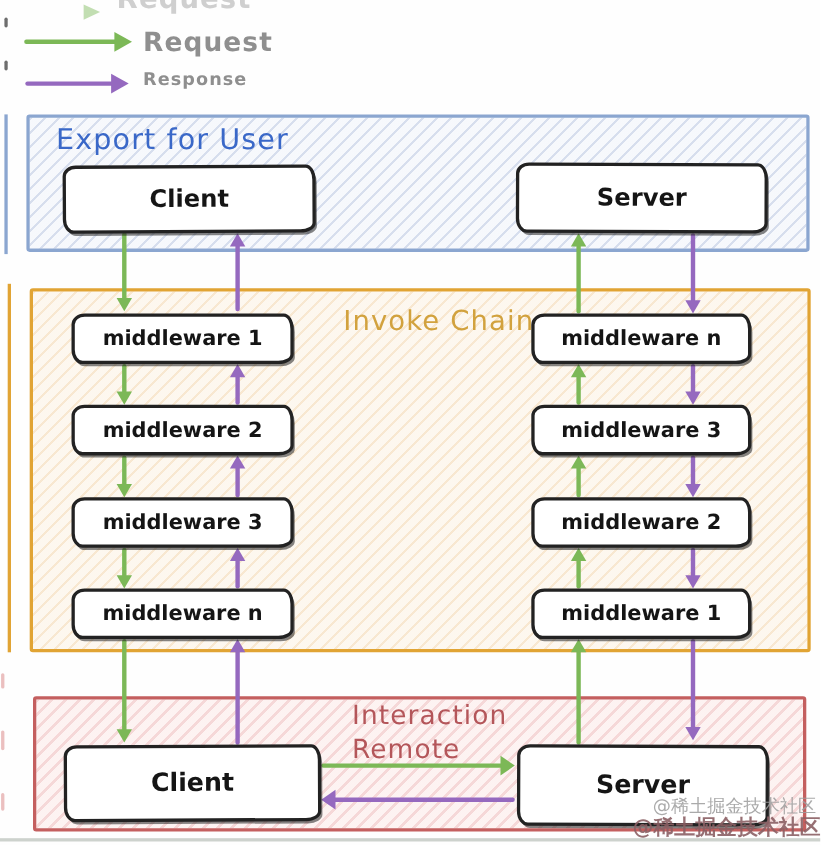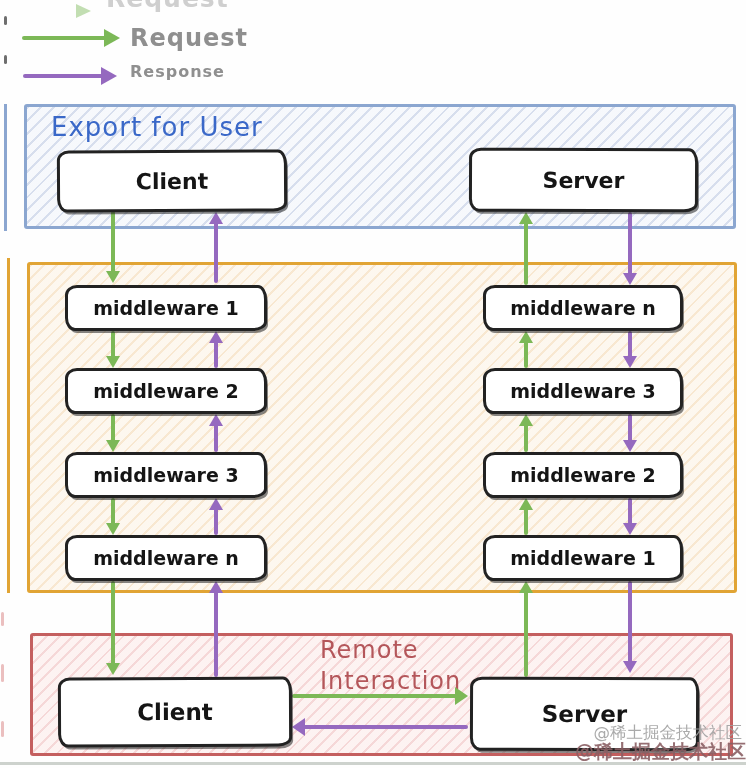--- a/index.html
+++ b/index.html
@@ -82,23 +82,24 @@
   <div class="bottom-line"></div>
 
   <div class="legend-label legend-req">Request</div>
   <div class="legend-label legend-res">Response</div>
 
   <div class="section sec-export"></div>
   <div class="section sec-invoke"></div>
   <div class="section sec-remote"></div>
 
   <div class="sec-title export-title">Export for User</div>
+  <div class="sec-title invoke-title">Invoke Chain</div>
   <div class="sec-title remote-title">
+    <div>Interaction</div>
     <div>Remote</div>
-    <div>Interaction</div>
   </div>
 
   <div class="node n-client-top">
     <span>Client</span>
   </div>
   <div class="node n-server-top">
     <span>Server</span>
   </div>
 
   <div class="node mw mwl row0">

